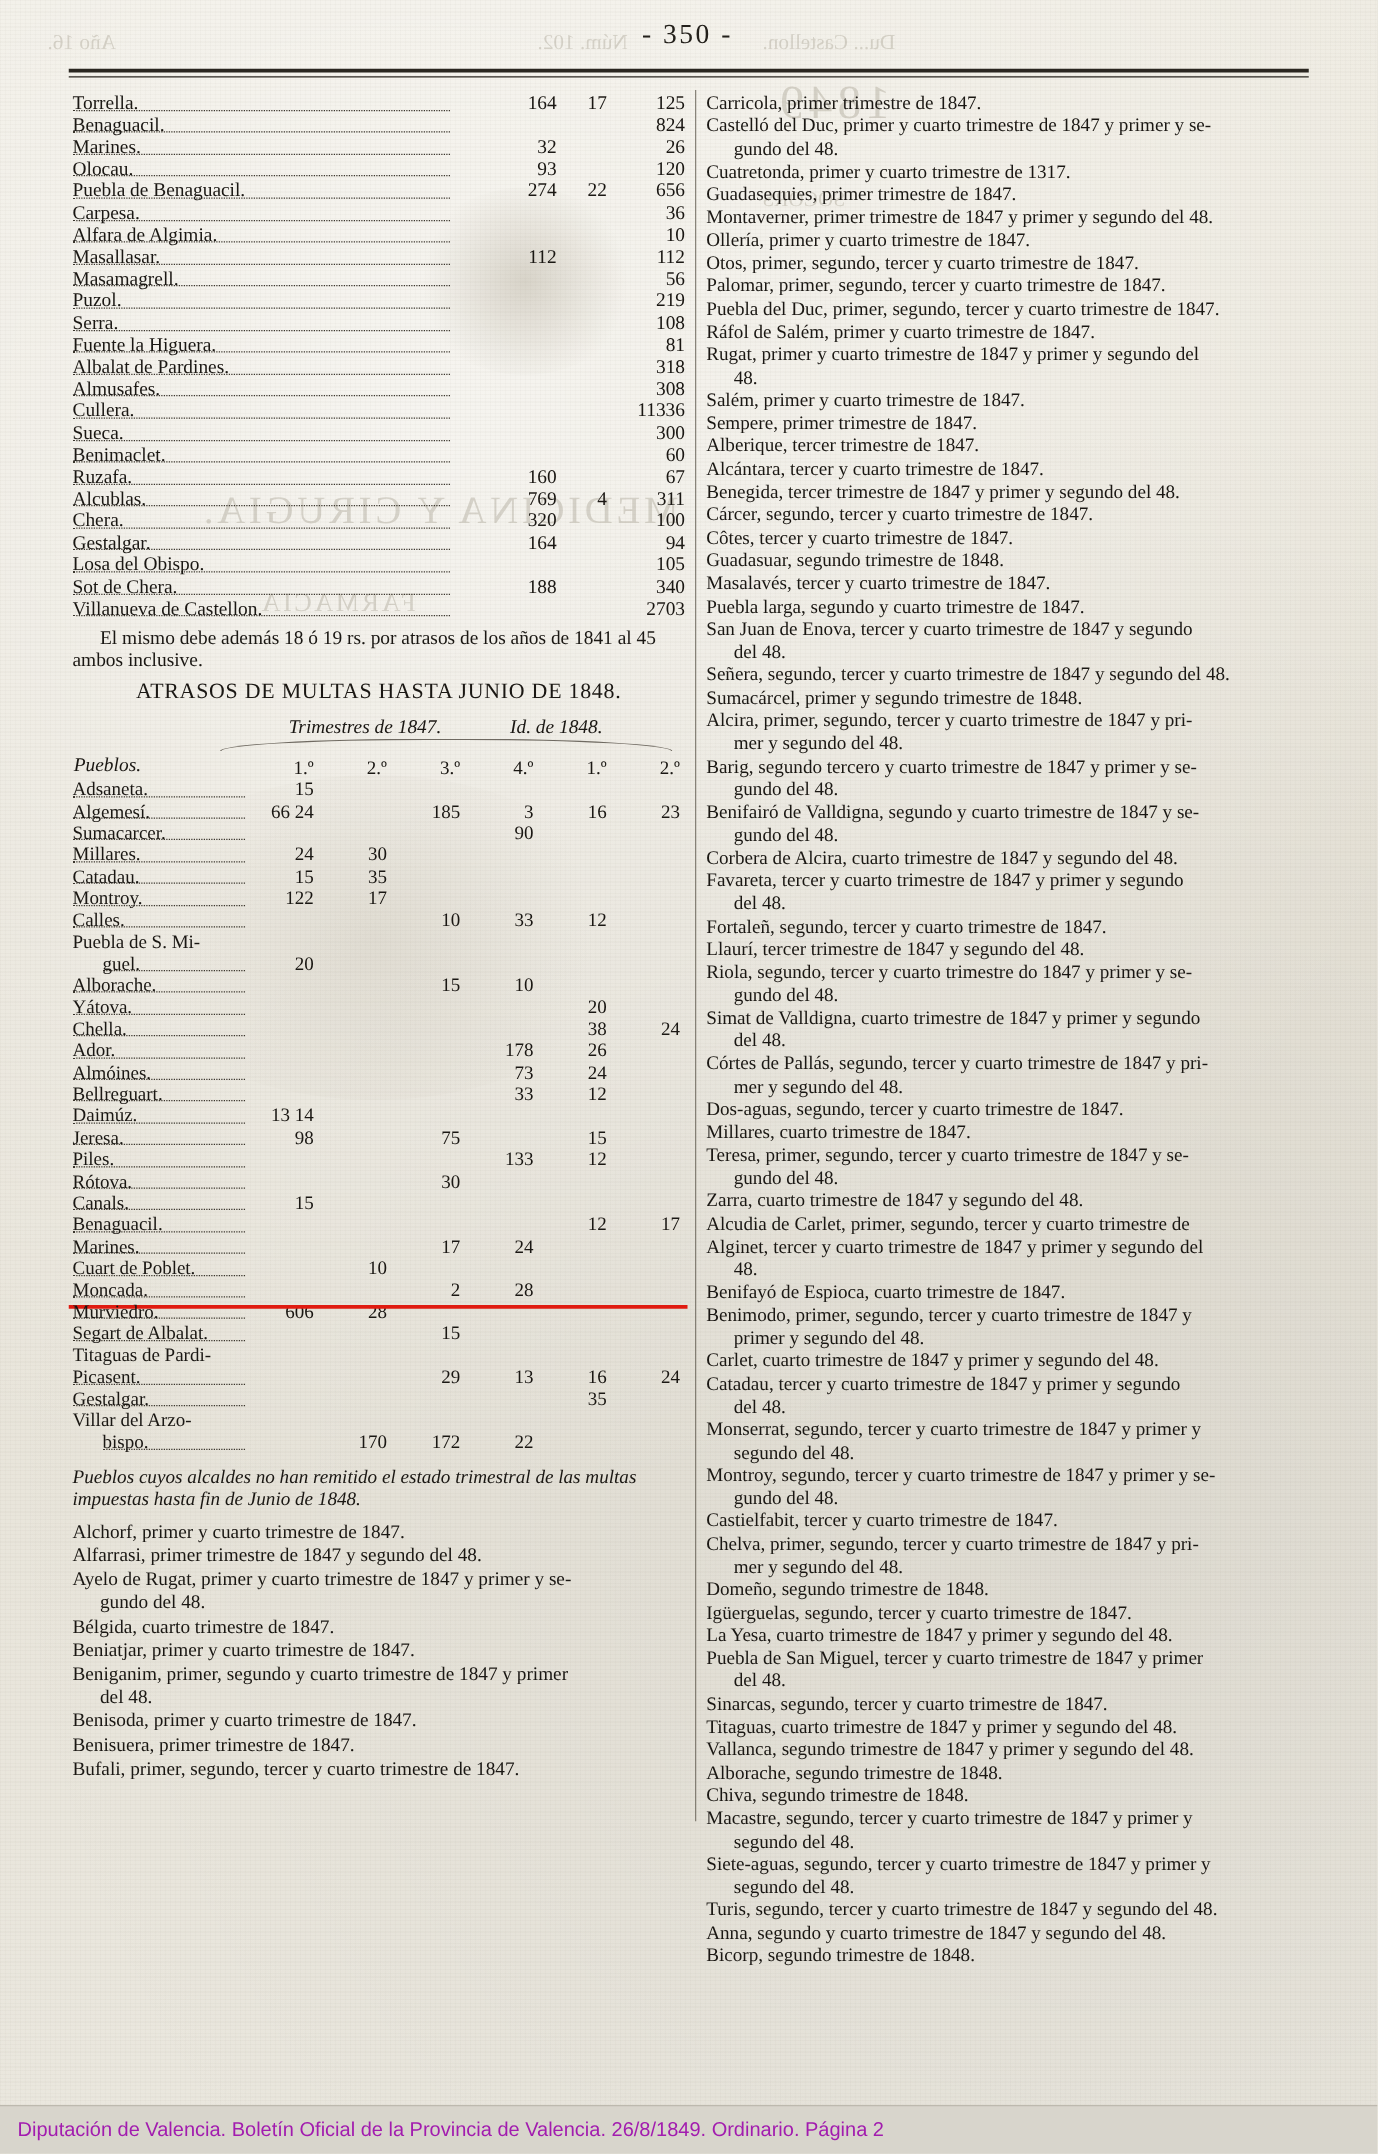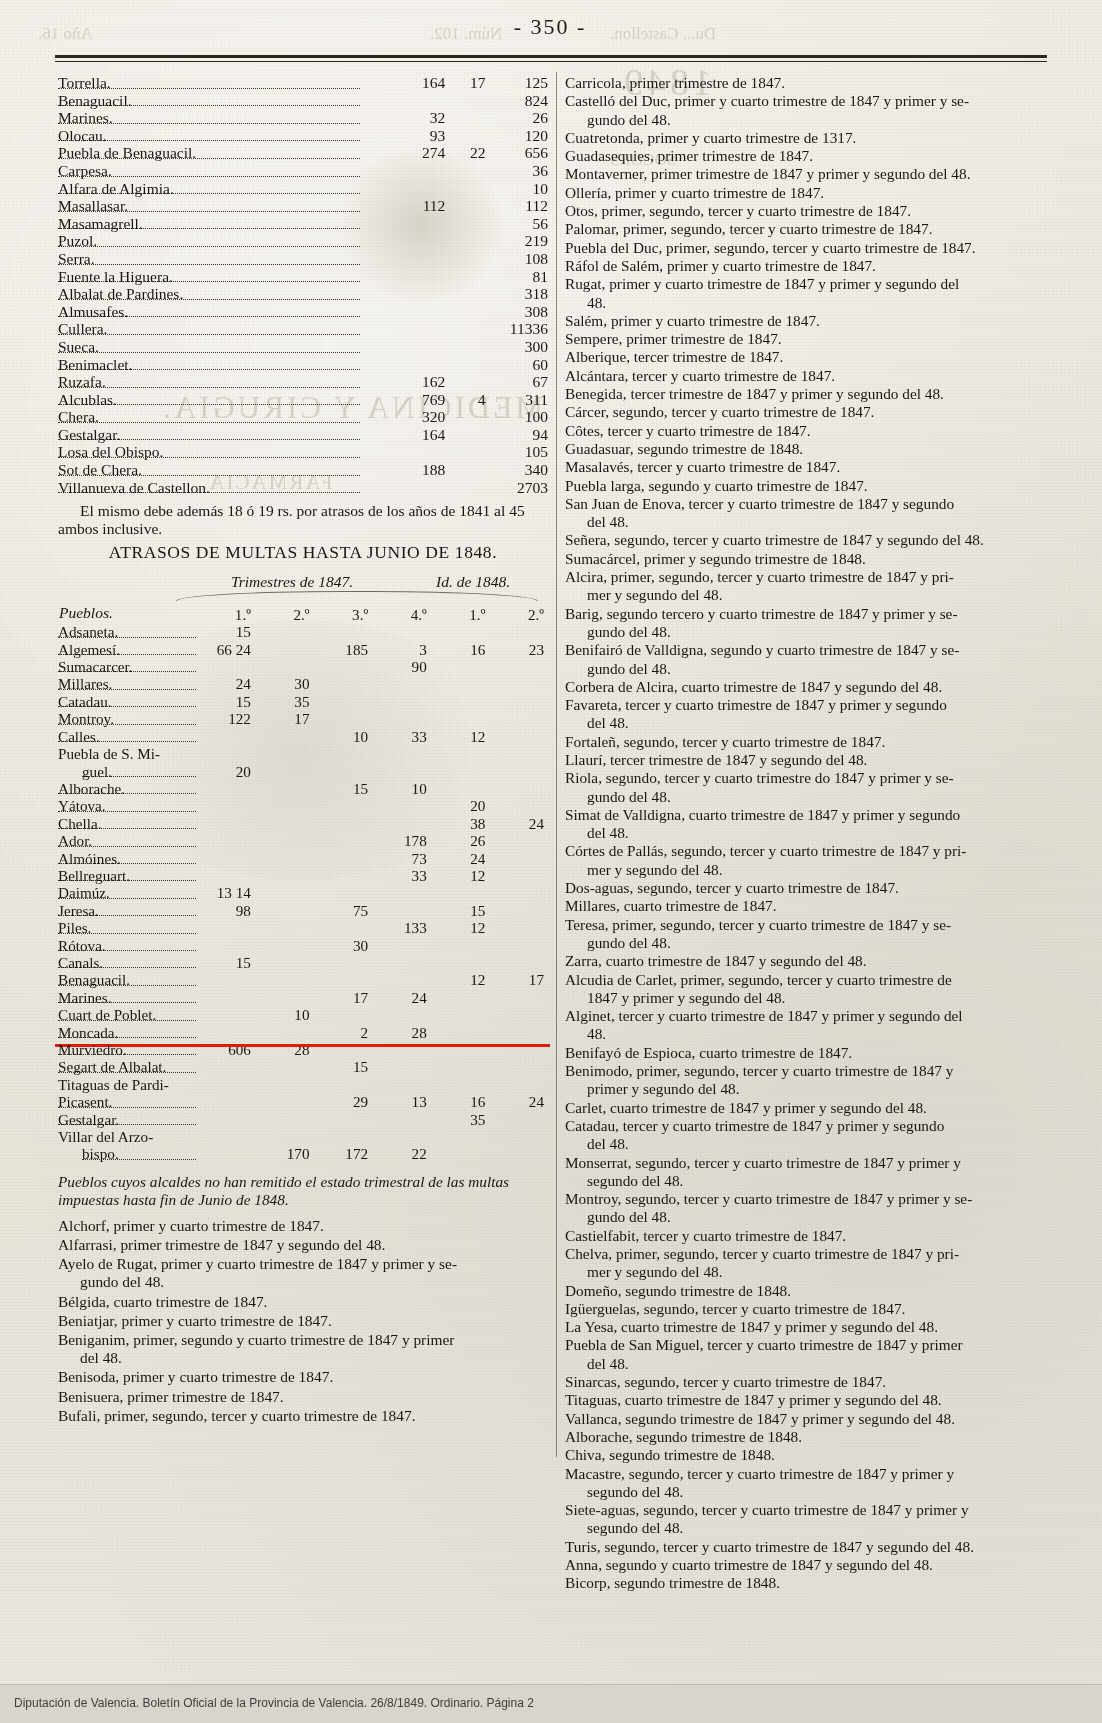--- a/index.html
+++ b/index.html
@@ -91,21 +91,21 @@
   .sect-title{
     text-align:center;font-size:17.5px;letter-spacing:.6px;
     margin:4px 0 10px 0;
   }
   .trim-head{
     display:flex;justify-content:flex-start;align-items:flex-end;
     font-style:italic;font-size:15.5px;
     margin-left:118px;
   }
   .trim-head .a{width:232px;text-align:center;}
-  .trim-head .b{width:130px;text-align:center;}
+  .trim-head .b{width:130px;text-align:left;}
   .brace{
     margin-left:118px;width:360px;height:9px;
     border-top:1px solid #453f36;
     border-left:1px solid #453f36;
     border-right:1px solid #453f36;
     border-radius:46% 46% 0 0 / 100% 100% 0 0;
     opacity:.75;
   }
   table.mul{border-collapse:collapse;width:100%;margin-top:2px;}
   table.mul td{
@@ -142,21 +142,21 @@
 
   .colR .entry{font-size:15.3px;line-height:18.3px;}
 
   .footer{
     position:absolute;left:0;bottom:0;width:1102px;height:38px;
     background:#d8d5cc;border-top:1px solid #bdb9ae;
   }
   .footer span{
     position:absolute;left:14px;top:11px;
     font-family:"Liberation Sans", sans-serif;
-    font-size:12px;color:#404040;
+    font-size:16px;color:#a21caf;
   }
 </style>
 </head>
 <body>
 
 <div class="page">
   <div class="grain"></div>
 
   <div class="ghost" style="left:38px;top:24px;font-size:17px;">Año 16.</div>
   <div class="ghost" style="left:430px;top:24px;font-size:17px;">Núm. 102.</div>
@@ -275,21 +275,21 @@
           <td class="n3">300</td>
         </tr>
         <tr>
           <td class="name"><span class="dots"></span><span class="nm">Benimaclet.</span></td>
           <td class="n1"></td>
           <td class="n2"></td>
           <td class="n3">60</td>
         </tr>
         <tr>
           <td class="name"><span class="dots"></span><span class="nm">Ruzafa.</span></td>
-          <td class="n1">162</td>
+          <td class="n1">160</td>
           <td class="n2"></td>
           <td class="n3">67</td>
         </tr>
         <tr>
           <td class="name"><span class="dots"></span><span class="nm">Alcublas.</span></td>
           <td class="n1">769</td>
           <td class="n2">4</td>
           <td class="n3">311</td>
         </tr>
         <tr>
@@ -679,21 +679,21 @@
       <div class="entry"><span>Favareta, tercer y cuarto trimestre de 1847 y primer y segundo</span><span class="cont">del 48.</span></div>
       <div class="entry"><span>Fortaleñ, segundo, tercer y cuarto trimestre de 1847.</span></div>
       <div class="entry"><span>Llaurí, tercer trimestre de 1847 y segundo del 48.</span></div>
       <div class="entry"><span>Riola, segundo, tercer y cuarto trimestre do 1847 y primer y se-</span><span class="cont">gundo del 48.</span></div>
       <div class="entry"><span>Simat de Valldigna, cuarto trimestre de 1847 y primer y segundo</span><span class="cont">del 48.</span></div>
       <div class="entry"><span>Córtes de Pallás, segundo, tercer y cuarto trimestre de 1847 y pri-</span><span class="cont">mer y segundo del 48.</span></div>
       <div class="entry"><span>Dos-aguas, segundo, tercer y cuarto trimestre de 1847.</span></div>
       <div class="entry"><span>Millares, cuarto trimestre de 1847.</span></div>
       <div class="entry"><span>Teresa, primer, segundo, tercer y cuarto trimestre de 1847 y se-</span><span class="cont">gundo del 48.</span></div>
       <div class="entry"><span>Zarra, cuarto trimestre de 1847 y segundo del 48.</span></div>
-      <div class="entry"><span>Alcudia de Carlet, primer, segundo, tercer y cuarto trimestre de</span><span class="cont">1847 y primer y segundo del 48.</span></div>
+      <div class="entry"><span>Alcudia de Carlet, primer, segundo, tercer y cuarto trimestre de</span></div>
       <div class="entry"><span>Alginet, tercer y cuarto trimestre de 1847 y primer y segundo del</span><span class="cont">48.</span></div>
       <div class="entry"><span>Benifayó de Espioca, cuarto trimestre de 1847.</span></div>
       <div class="entry"><span>Benimodo, primer, segundo, tercer y cuarto trimestre de 1847 y</span><span class="cont">primer y segundo del 48.</span></div>
       <div class="entry"><span>Carlet, cuarto trimestre de 1847 y primer y segundo del 48.</span></div>
       <div class="entry"><span>Catadau, tercer y cuarto trimestre de 1847 y primer y segundo</span><span class="cont">del 48.</span></div>
       <div class="entry"><span>Monserrat, segundo, tercer y cuarto trimestre de 1847 y primer y</span><span class="cont">segundo del 48.</span></div>
       <div class="entry"><span>Montroy, segundo, tercer y cuarto trimestre de 1847 y primer y se-</span><span class="cont">gundo del 48.</span></div>
       <div class="entry"><span>Castielfabit, tercer y cuarto trimestre de 1847.</span></div>
       <div class="entry"><span>Chelva, primer, segundo, tercer y cuarto trimestre de 1847 y pri-</span><span class="cont">mer y segundo del 48.</span></div>
       <div class="entry"><span>Domeño, segundo trimestre de 1848.</span></div>

